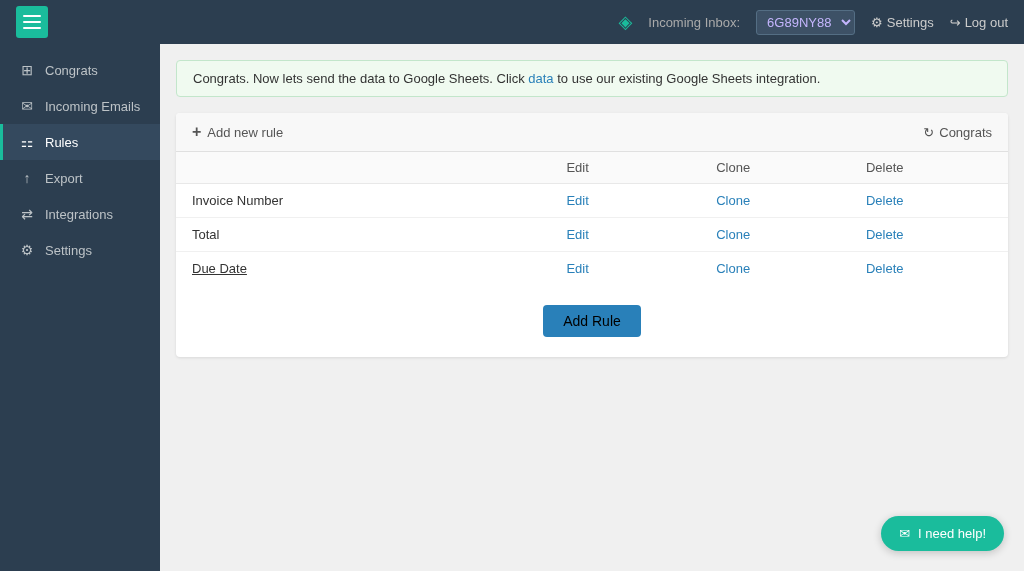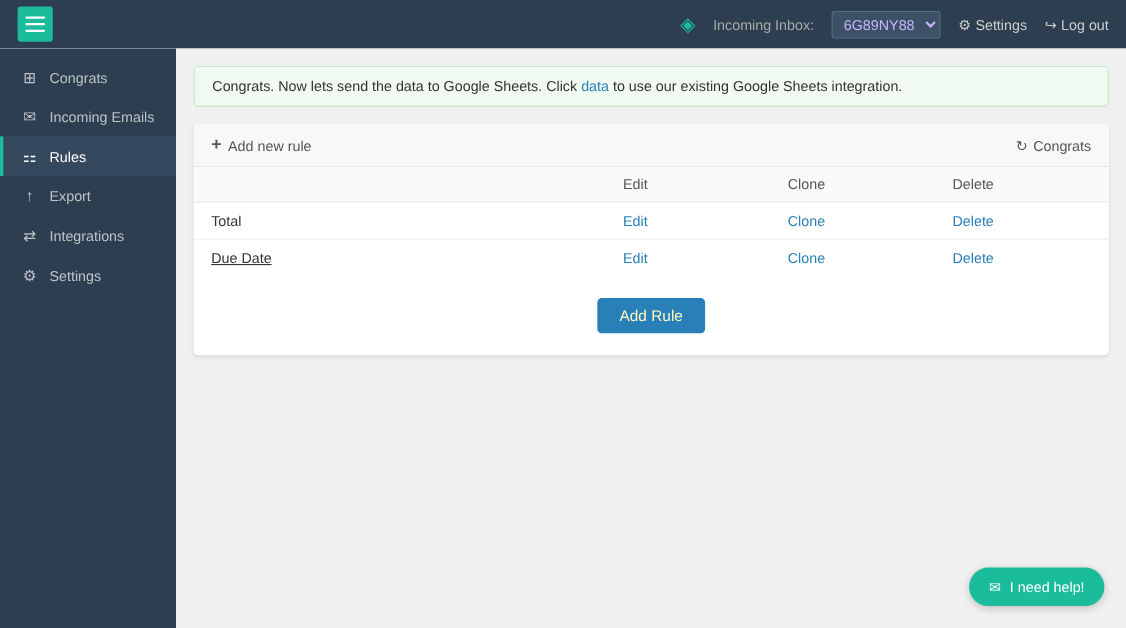--- a/index.html
+++ b/index.html
@@ -192,21 +192,21 @@
     }
 
     
     .add-rule-footer {
       display: flex;
       justify-content: center;
       padding: 20px 0;
     }
     .add-rule-submit {
       background: #2980b9;
-      color: #fef9c3;
+      color: #000000;
       border: none;
       border-radius: 4px;
       padding: 8px 20px;
       font-size: 14px;
       cursor: pointer;
     }
 
     
     .help-btn {
       position: fixed;
@@ -305,20 +305,26 @@
       <table class="rules-table">
         <thead>
           <tr>
             <th class="col-name"></th>
             <th class="col-edit">Edit</th>
             <th class="col-clone">Clone</th>
             <th class="col-delete">Delete</th>
           </tr>
         </thead>
         <tbody id="rules-tbody">
+        <tr>
+              <td class="col-name">Invoice Number</td>
+              <td class="col-edit"><button class="table-link">Edit</button></td>
+              <td class="col-clone"><button class="table-link">Clone</button></td>
+              <td class="col-delete"><button class="table-link">Delete</button></td>
+            </tr>
             <tr>
               <td class="col-name">Total</td>
               <td class="col-edit"><button class="table-link">Edit</button></td>
               <td class="col-clone"><button class="table-link">Clone</button></td>
               <td class="col-delete"><button class="table-link">Delete</button></td>
             </tr>
             <tr>
               <td class="col-name">Due Date</td>
               <td class="col-edit"><button class="table-link">Edit</button></td>
               <td class="col-clone"><button class="table-link">Clone</button></td>

